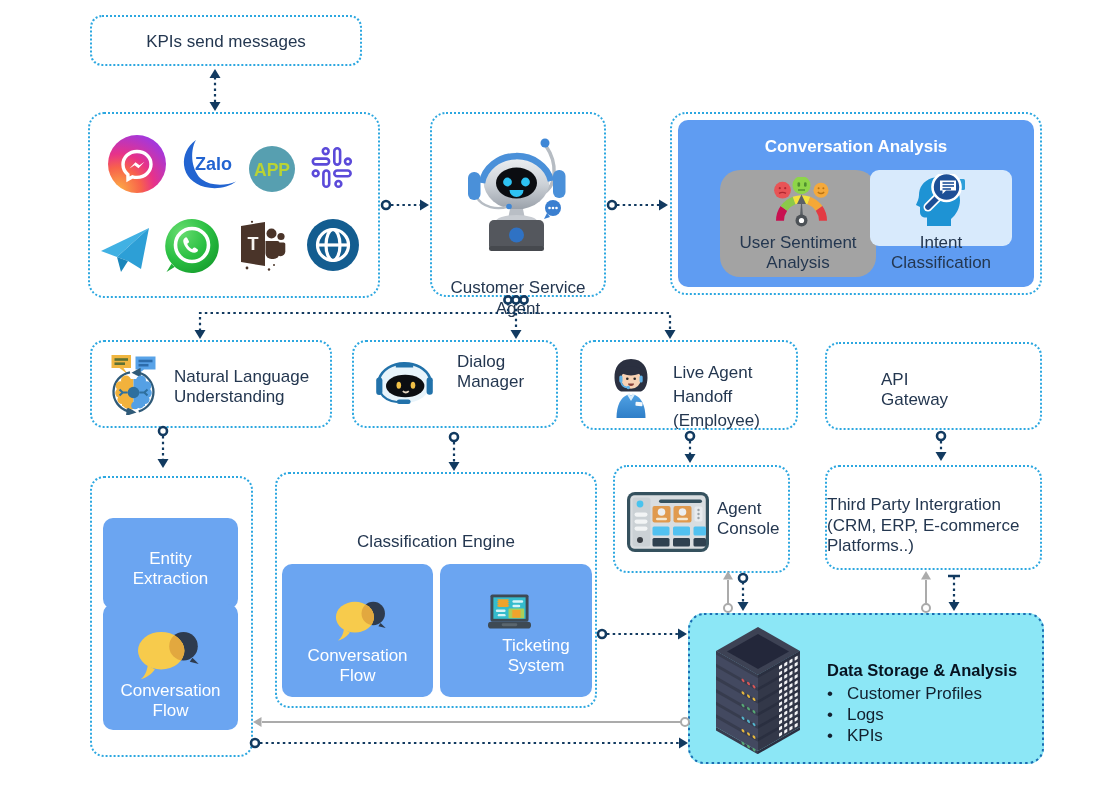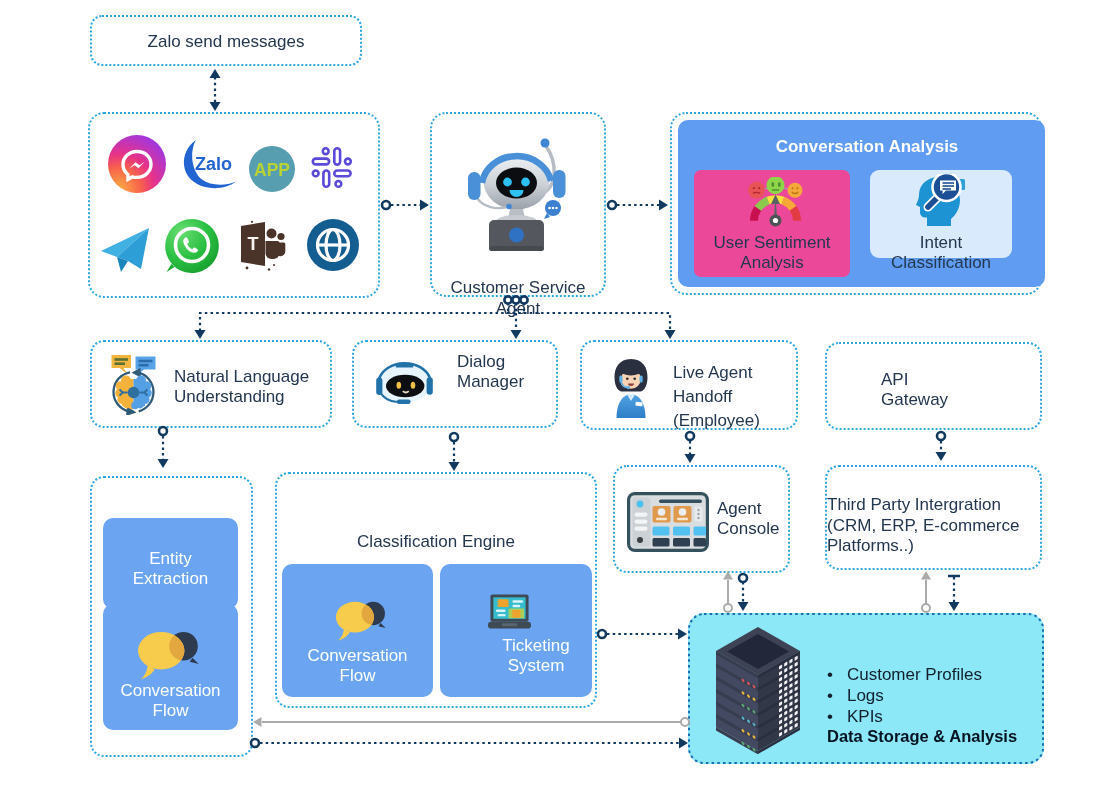--- a/index.html
+++ b/index.html
@@ -7,21 +7,21 @@
   .box{position:absolute;border:2px dotted #2ca7e0;border-radius:14px;background:#fff;box-sizing:border-box;}
   .lbl{color:#243750;font-size:17px;line-height:19.6px;}
   .card{position:absolute;background:#6ba5f1;border-radius:10px;box-sizing:border-box;color:#fff;text-align:center;font-size:17px;line-height:19.7px;}
   svg{display:block;}
   #overlay{position:absolute;left:0;top:0;z-index:5;pointer-events:none;}
 </style>
 </head>
 <body>
 
 <div class="box" style="left:90px;top:15px;width:272px;height:51px;border-radius:12px;">
-  <div class="lbl" style="text-align:center;margin-top:15px;">Zalo send messages</div>
+  <div class="lbl" style="text-align:center;margin-top:15px;">KPIs send messages</div>
 </div>
 
 <div class="box" style="left:88px;top:112px;width:292px;height:186px;border-radius:16px;">
 
   <svg style="position:absolute;left:17px;top:21px;" width="60" height="60" viewBox="0 0 60 60">
     <defs>
       <radialGradient id="mg" cx="18%" cy="95%" r="130%">
         <stop offset="0%" stop-color="#fcaf45"></stop>
           <stop offset="30%" stop-color="#f8624b"></stop>
         <stop offset="48%" stop-color="#e73289"></stop>
@@ -130,23 +130,23 @@
     <circle cx="93" cy="76" r="8" fill="#3a7fd0"></circle>
     <path d="M87 81 l-3 6 6-2 z" fill="#3a7fd0"></path>
     <circle cx="89.5" cy="76" r="1.3" fill="#fff"></circle>
       <circle cx="93" cy="76" r="1.3" fill="#fff"></circle>
       <circle cx="96.5" cy="76" r="1.3" fill="#fff"></circle>
   </svg>
   <div class="lbl" style="position:absolute;top:140px;width:100%;text-align:center;line-height:20.8px;margin-top:24px;">Customer Service<br>Agent</div>
 </div>
 
 <div class="box" style="left:670px;top:112px;width:372px;height:183px;border-radius:16px;">
-  <div style="position:absolute;left:6px;top:6px;width:356px;height:167px;background:#5f9cf2;border-radius:10px;padding-left:11px;">
+  <div style="position:absolute;left:6px;top:6px;width:356px;height:167px;background:#5f9cf2;border-radius:10px;">
     <div style="color:#fff;font-weight:bold;font-size:17px;text-align:center;margin-top:17px;">Conversation Analysis</div>
-    <div style="position:absolute;left:16px;top:50px;width:156px;height:107px;background:#ec4899;border-radius:7px;text-align:center;">
+    <div style="position:absolute;left:42px;top:50px;width:156px;height:107px;background:#a3a3a3;border-radius:20px;text-align:center;">
       <svg style="margin:7px 0 0 53px;display:block;" width="58" height="50" viewBox="0 0 58 50">
         <line x1="14" y1="13" x2="24" y2="10" stroke="#9aa5ad" stroke-width="1.2"></line>
         <line x1="34" y1="10" x2="44" y2="13" stroke="#9aa5ad" stroke-width="1.2"></line>
         <g stroke-width="8" fill="none">
           <path d="M7.0 43.7 A21.5 21.5 0 0 1 10.9 31.4" stroke="#c81050"></path>
           <path d="M10.9 31.4 A21.5 21.5 0 0 1 21.1 23.5" stroke="#8bc94a"></path>
           <path d="M21.1 23.5 A21.5 21.5 0 0 1 35.9 23.5" stroke="#f5e23c"></path>
           <path d="M35.9 23.5 A21.5 21.5 0 0 1 46.1 31.4" stroke="#f5a837"></path>
           <path d="M46.1 31.4 A21.5 21.5 0 0 1 50.0 43.7" stroke="#e23b43"></path>
         </g>
@@ -162,21 +162,21 @@
         <path d="M44.8 15.1 Q48 17.9 51.2 15.1" stroke="#ba7413" stroke-width="1.4" fill="none"></path>
         <circle cx="45.6" cy="11.3" r="1" fill="#ba7413"></circle>
           <circle cx="50.4" cy="11.3" r="1" fill="#ba7413"></circle>
         <polygon points="26.6,44 28.5,21 30.4,44" fill="#5c6166"></polygon>
         <polygon points="24,27 28.5,17.5 33,27" fill="#5c6166"></polygon>
         <circle cx="28.5" cy="43.5" r="6" fill="#4d5257"></circle>
         <circle cx="28.5" cy="43.5" r="2.6" fill="#fff"></circle>
       </svg>
       <div class="lbl" style="position:absolute;left:0;top:63px;width:100%;">User Sentiment<br>Analysis</div>
     </div>
-    <div style="position:absolute;left:192px;top:50px;width:142px;height:88px;background:#d8eafc;border-radius:9px;text-align:center;">
+    <div style="position:absolute;left:192px;top:50px;width:142px;height:76px;background:#d8eafc;border-radius:9px;text-align:center;">
       <svg style="margin:4px auto 0;display:block;" width="52" height="53" viewBox="0 0 52 53">
         <rect x="41" y="5" width="9" height="11" rx="1.5" fill="#2e9fd9"></rect>
         <path d="M17 4 C8 7 4 14 4 21 C4 25 2 28 1 31 L5 33 L5 38 C5 42 8 44 12 43.5 L12 52 L36 52 L36 45 C41 41 45 34 45 26 C45 13 31 0 17 4 Z" fill="#1e93d4"></path>
         <line x1="25" y1="21" x2="13" y2="33" stroke="#fff" stroke-width="9" stroke-linecap="round"></line>
         <line x1="25" y1="21" x2="13" y2="33" stroke="#1d4f96" stroke-width="5.6" stroke-linecap="round"></line>
         <circle cx="31.5" cy="13" r="14" fill="#1d4f96" stroke="#fff" stroke-width="2.6"></circle>
         <path d="M25 6.5 h16 v10 h-10 l-3.5 3.5 v-3.5 h-2.5 z" fill="#fff"></path>
         <g stroke="#1d4f96" stroke-width="1.6">
           <line x1="27.5" y1="9" x2="39" y2="9"></line>
             <line x1="27.5" y1="12" x2="39" y2="12"></line>
@@ -449,26 +449,26 @@
           <rect x="31.4" y="64.2" width="3.1" height="3.4" rx="0.6" fill="#f2f2f4"></rect>
           <rect x="36.6" y="64.2" width="3.1" height="3.4" rx="0.6" fill="#f2f2f4"></rect>
           <rect x="21.0" y="70.3" width="3.1" height="3.4" rx="0.6" fill="#f2f2f4"></rect>
           <rect x="26.2" y="70.3" width="3.1" height="3.4" rx="0.6" fill="#f2f2f4"></rect>
           <rect x="31.4" y="70.3" width="3.1" height="3.4" rx="0.6" fill="#f2f2f4"></rect>
           <rect x="36.6" y="70.3" width="3.1" height="3.4" rx="0.6" fill="#f2f2f4"></rect>
         </g>
       </svg>
     </div>
   <div style="position:absolute;left:139px;top:48px;color:#0d1b2a;">
+    <div style="font-weight:bold;font-size:16.5px;color:#071320;">Data Storage &amp; Analysis</div>
     <div style="font-size:17px;margin-top:4px;color:#12202e;line-height:20.8px;">
       <div><span style="margin-right:14px;">•</span>Customer Profiles</div>
       <div><span style="margin-right:14px;">•</span>Logs</div>
       <div><span style="margin-right:14px;">•</span>KPIs</div>
     </div>
-    <div style="font-weight:bold;font-size:16.5px;color:#071320;">Data Storage &amp; Analysis</div>
   </div>
 </div>
 
 <svg id="overlay" width="1111" height="786" viewBox="0 0 1111 786">
   <defs></defs>
   <g stroke="#123a60" stroke-width="2.2" fill="none" stroke-dasharray="2.5 3.2">
 
     <line x1="215" y1="77" x2="215" y2="103"></line>
 
     <line x1="391" y1="205" x2="421" y2="205"></line>

